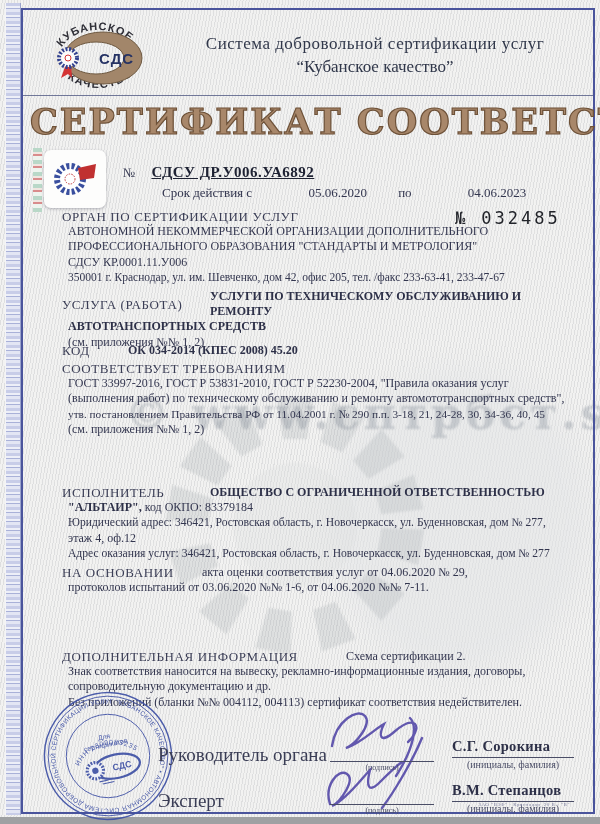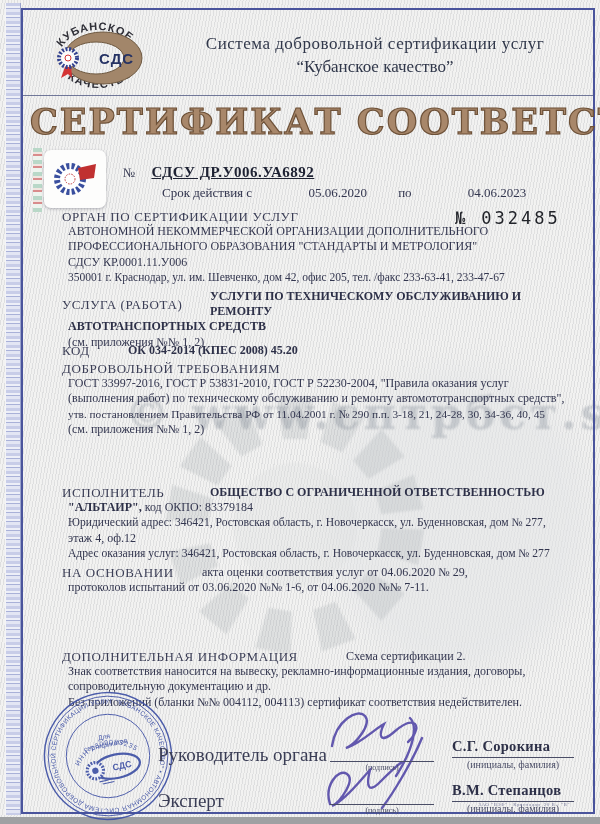--- a/index.html
+++ b/index.html
@@ -175,21 +175,21 @@
   </div>
 
   <div class="sec" style="top:343px">
     <div class="row">
       <span class="lbl" style="width:66px">КОД</span>
       <span class="bold">ОК 034-2014 (КПЕС 2008) 45.20</span>
     </div>
   </div>
 
   <div class="sec" style="top:361px">
-    <div class="lbl">ДОБРОВОЛЬНОЙ ТРЕБОВАНИЯМ</div>
+    <div class="lbl">СООТВЕТСТВУЕТ ТРЕБОВАНИЯМ</div>
     <div class="ind">ГОСТ 33997-2016, ГОСТ Р 53831-2010, ГОСТ Р 52230-2004, "Правила оказания услуг</div>
     <div class="ind">(выполнения работ) по техническому обслуживанию и ремонту автомототранспортных  средств",</div>
     <div class="ind" style="font-size:11.3px">утв. постановлением Правительства РФ от 11.04.2001 г. № 290 п.п. 3-18, 21, 24-28, 30, 34-36, 40, 45</div>
     <div class="ind">(см. приложения №№ 1, 2)</div>
   </div>
 
   <div class="sec" style="top:485px">
     <div class="row">
       <span class="lbl" style="width:148px">ИСПОЛНИТЕЛЬ</span>
       <span class="bold">ОБЩЕСТВО С ОГРАНИЧЕННОЙ ОТВЕТСТВЕННОСТЬЮ</span>

